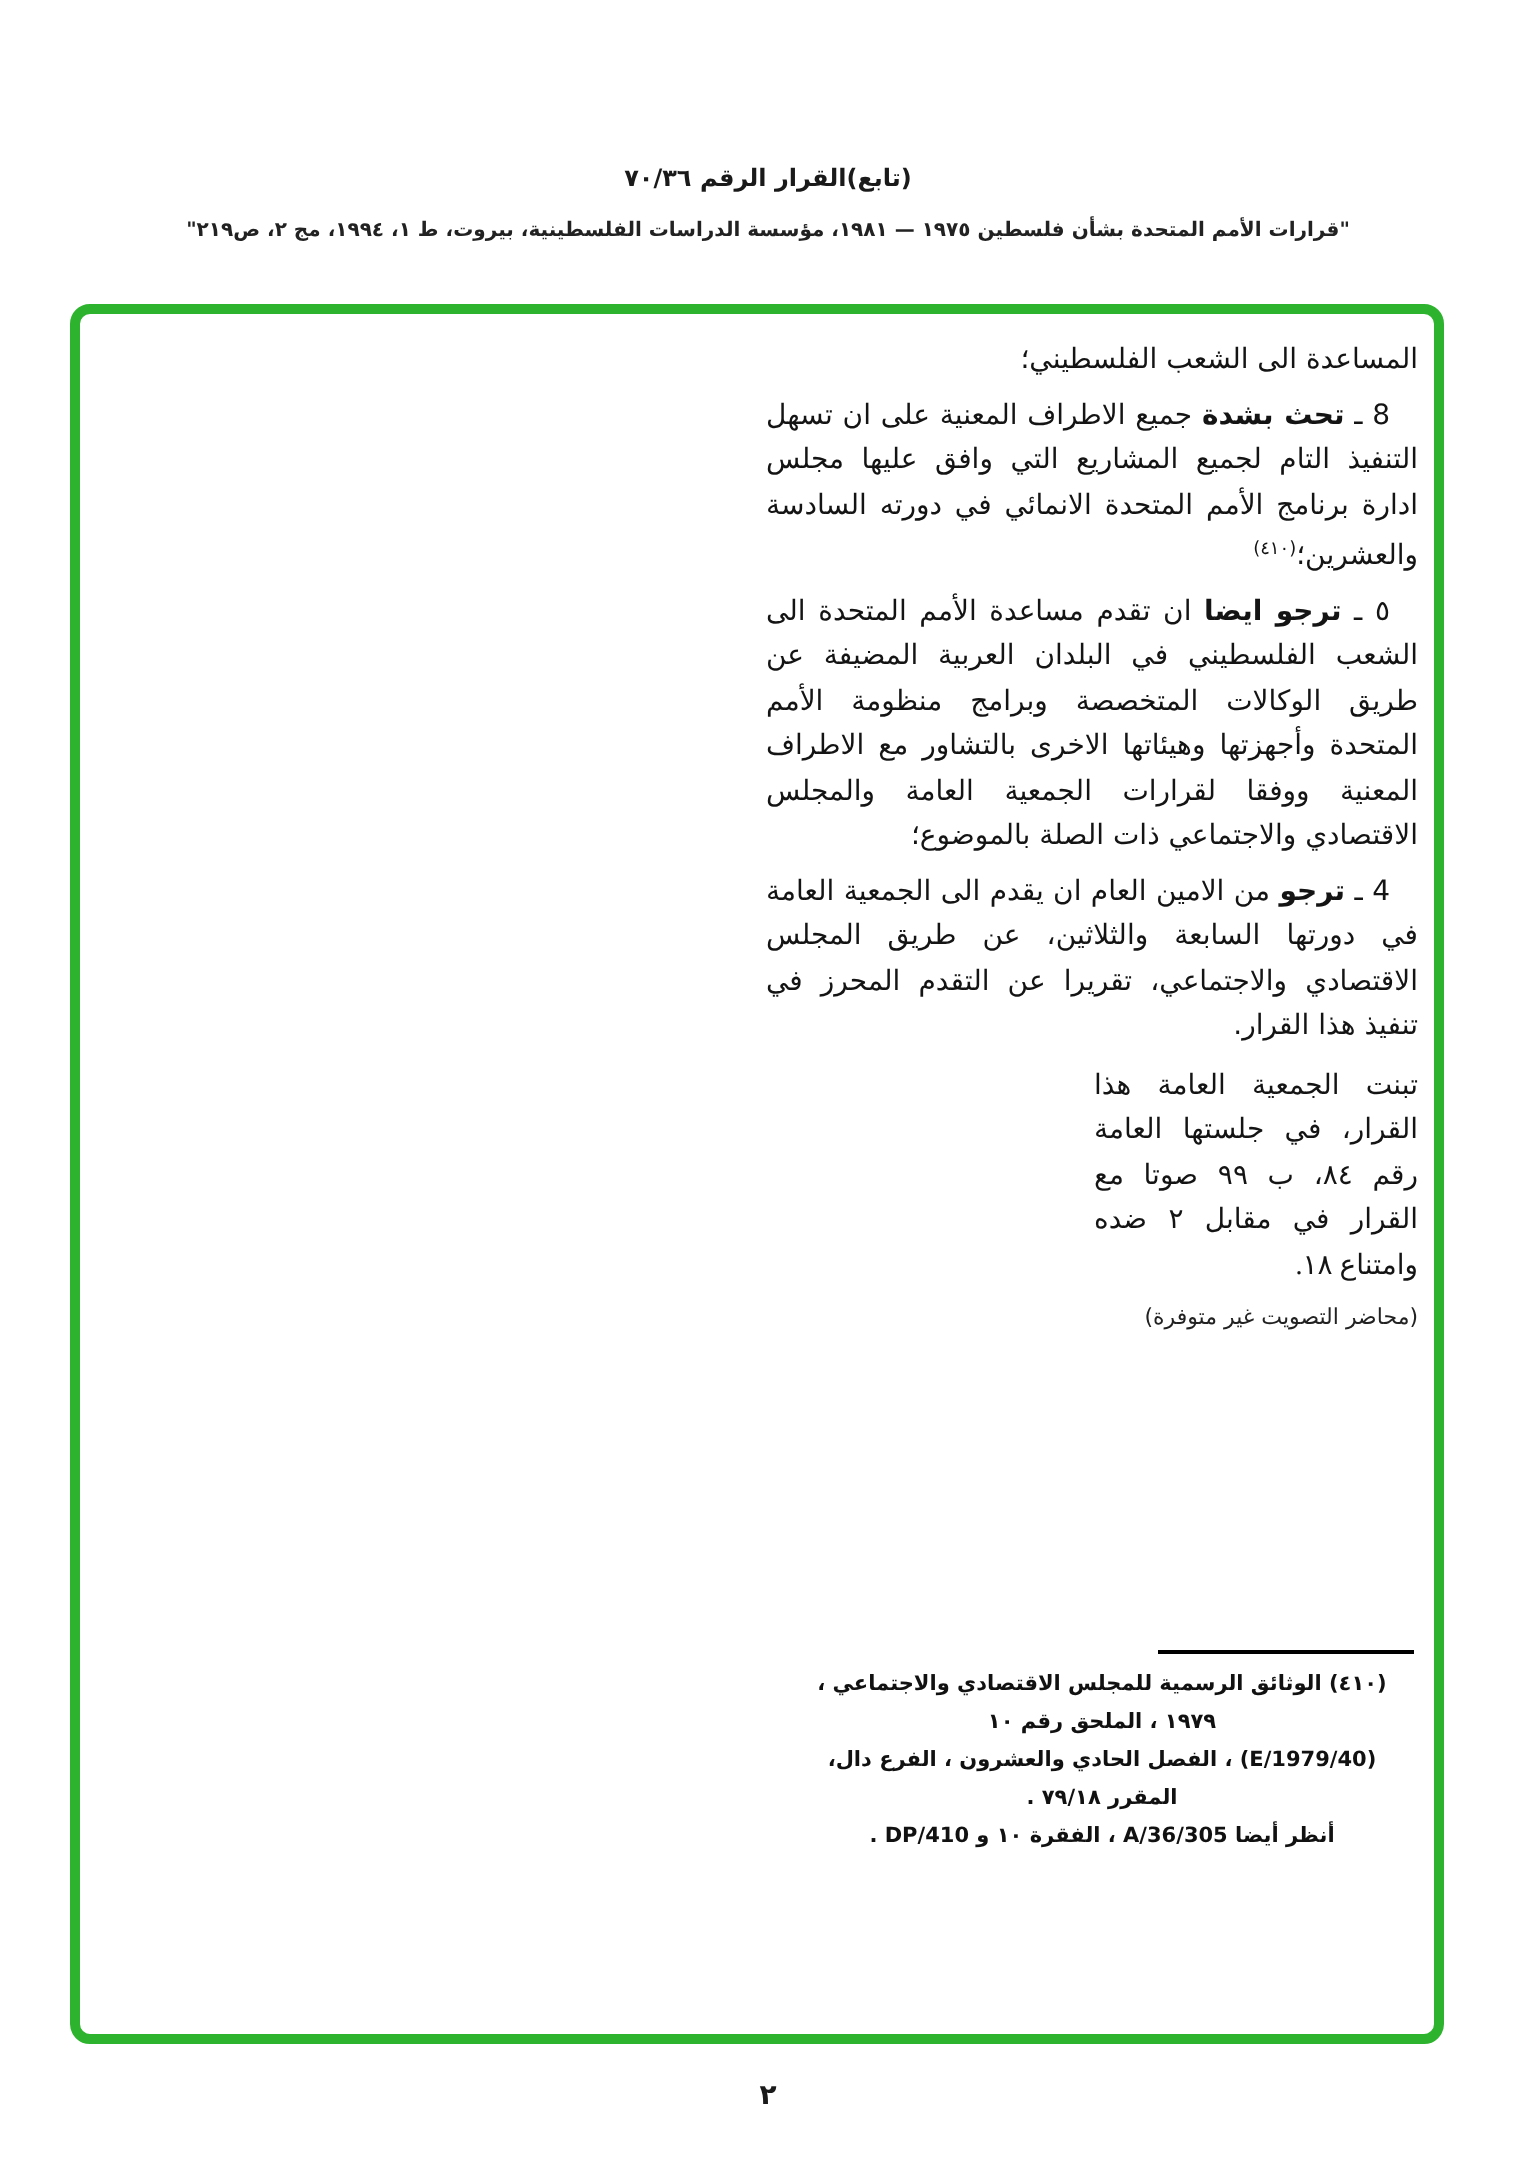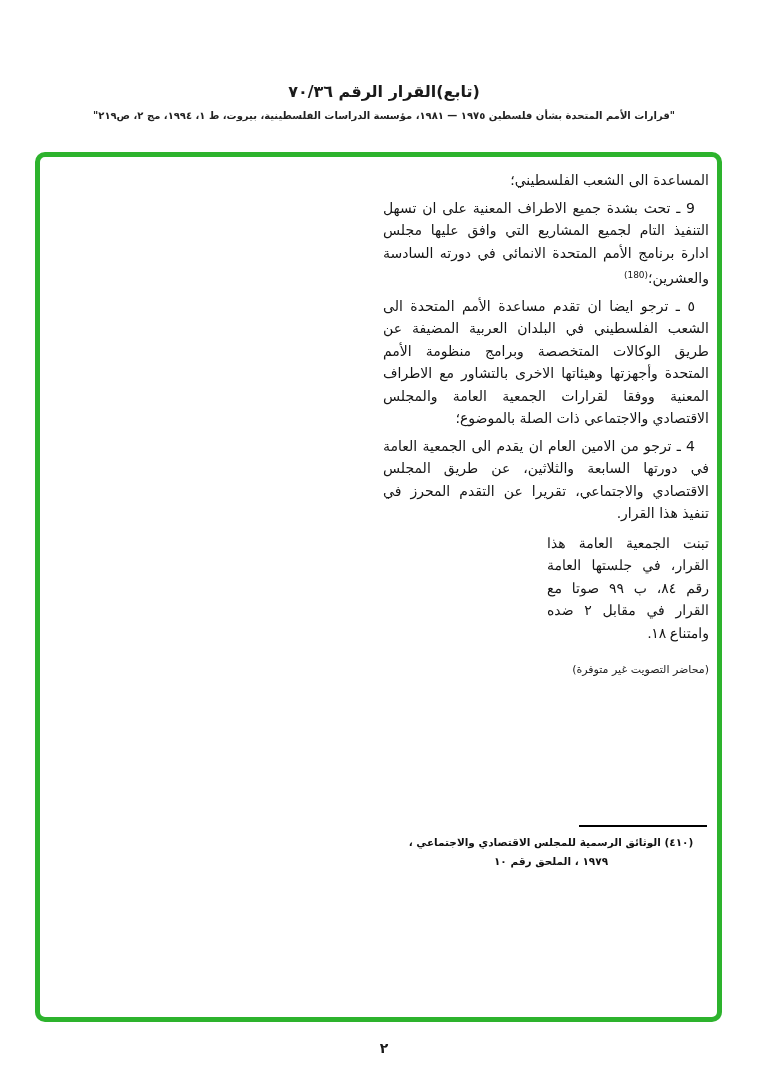--- a/index.html
+++ b/index.html
@@ -2,45 +2,45 @@
 <html lang="ar"><head>
 <meta charset="utf-8">
 <style>
   * { margin:0; padding:0; box-sizing:border-box; }
   html,body { width:768px; height:1085px; background:#ffffff; }
   body { position:relative; font-family:"DejaVu Sans", sans-serif; color:#1a1a1a; overflow:hidden; }
 
   .header-title {
     position:absolute; top:82px; left:0; width:100%;
     text-align:center; direction:rtl;
-    font-size:16px; font-weight:bold; letter-spacing:.2px;
+    font-size:12px; font-weight:bold; letter-spacing:.2px;
   }
   .header-source {
     position:absolute; top:110px; left:0; width:100%;
     text-align:center; direction:rtl;
     font-size:10px; font-weight:bold; color:#222;
   }
 
   .highlight-box {
     position:absolute; left:35px; top:152px; width:687px; height:870px;
     border:5px solid #0f766e; border-radius:10px;
   }
 
   .content {
     position:absolute; top:12px; right:8px; width:326px;
     direction:rtl; text-align:justify;
     font-size:14px; line-height:22.5px; color:#141414;
   }
   .intro { margin-bottom:5px; text-align:right; }
   .para { margin-bottom:5px; text-indent:14px; }
-  .lead { font-weight:normal; }
+  .lead { font-weight:bold; }
   .fn-marker { font-size:9px; vertical-align:5px; }
 
   .adoption { width:162px; margin-top:8px; text-align:justify;font-family:Liberation Serif, serif; }
-  .voting-note { margin-top:14px; font-size:11px; text-align:right; color:#222; }
+  .voting-note { margin-top:3px; font-size:11px; text-align:right; color:#222; }
 
   .footnotes {
     position:absolute; top:668px; right:10px; width:312px;
     direction:rtl; text-align:center;
     font-size:10.5px; font-weight:bold; line-height:19px; color:#111;
   }
   .fn-rule { width:128px; height:0; border-top:2px solid #000; margin-bottom:6px; }
 
   .page-num {
     position:absolute; top:1040px; left:0; width:100%;
@@ -51,31 +51,33 @@
 <body>
 
 <div class="header-title">(تابع)القرار الرقم ٧٠/٣٦</div>
 <div class="header-source">"قرارات الأمم المتحدة بشأن فلسطين ١٩٧٥ — ١٩٨١، مؤسسة الدراسات الفلسطينية، بيروت، ط ١، ١٩٩٤، مج ٢، ص٢١٩"</div>
 
 <div class="highlight-box" style="border-color: rgb(45, 179, 45);">
 
   <div class="content">
     <p class="intro">المساعدة الى الشعب الفلسطيني؛</p>
 
-    <p class="para"><span>9 ـ </span><span class="lead">تحث بشدة</span><span> جميع الاطراف المعنية على ان تسهل التنفيذ التام لجميع المشاريع التي وافق عليها مجلس ادارة برنامج الأمم المتحدة الانمائي في دورته السادسة والعشرين؛</span><span class="fn-marker">(180)</span></p>
+    <p class="para"><span>8 ـ </span><span class="lead">تحث بشدة</span><span> جميع الاطراف المعنية على ان تسهل التنفيذ التام لجميع المشاريع التي وافق عليها مجلس ادارة برنامج الأمم المتحدة الانمائي في دورته السادسة والعشرين؛</span><span class="fn-marker">(٤١٠)</span></p>
 
 
     <p class="para"><span>٥ ـ </span><span class="lead">ترجو ايضا</span><span> ان تقدم مساعدة الأمم المتحدة الى الشعب الفلسطيني في البلدان العربية المضيفة عن طريق الوكالات المتخصصة وبرامج منظومة الأمم المتحدة وأجهزتها وهيئاتها الاخرى بالتشاور مع الاطراف المعنية ووفقا لقرارات الجمعية العامة والمجلس الاقتصادي والاجتماعي ذات الصلة بالموضوع؛</span></p>
 
     <p class="para"><span>4 ـ </span><span class="lead">ترجو</span><span> من الامين العام ان يقدم الى الجمعية العامة في دورتها السابعة والثلاثين، عن طريق المجلس الاقتصادي والاجتماعي، تقريرا عن التقدم المحرز في تنفيذ هذا القرار.</span></p>
 
     <div class="adoption">تبنت الجمعية العامة هذا القرار، في جلستها العامة رقم ٨٤، ب ٩٩ صوتا مع القرار في مقابل ٢ ضده وامتناع ١٨.</div>
     <div class="voting-note">(محاضر التصويت غير متوفرة)</div>
   </div>
 
   <div class="footnotes">
     <div class="fn-rule"></div>
     <div class="fn-line">(٤١٠) الوثائق الرسمية للمجلس الاقتصادي والاجتماعي ، ١٩٧٩ ، الملحق رقم ١٠</div>
+    <div class="fn-line">(E/1979/40) ، الفصل الحادي والعشرون ، الفرع دال، المقرر ٧٩/١٨ .</div>
+    <div class="fn-line">أنظر أيضا A/36/305 ، الفقرة ١٠ و DP/410 .</div>
   </div>
 
 </div>
 
 <div class="page-num">٢</div>
 
 </body></html>

